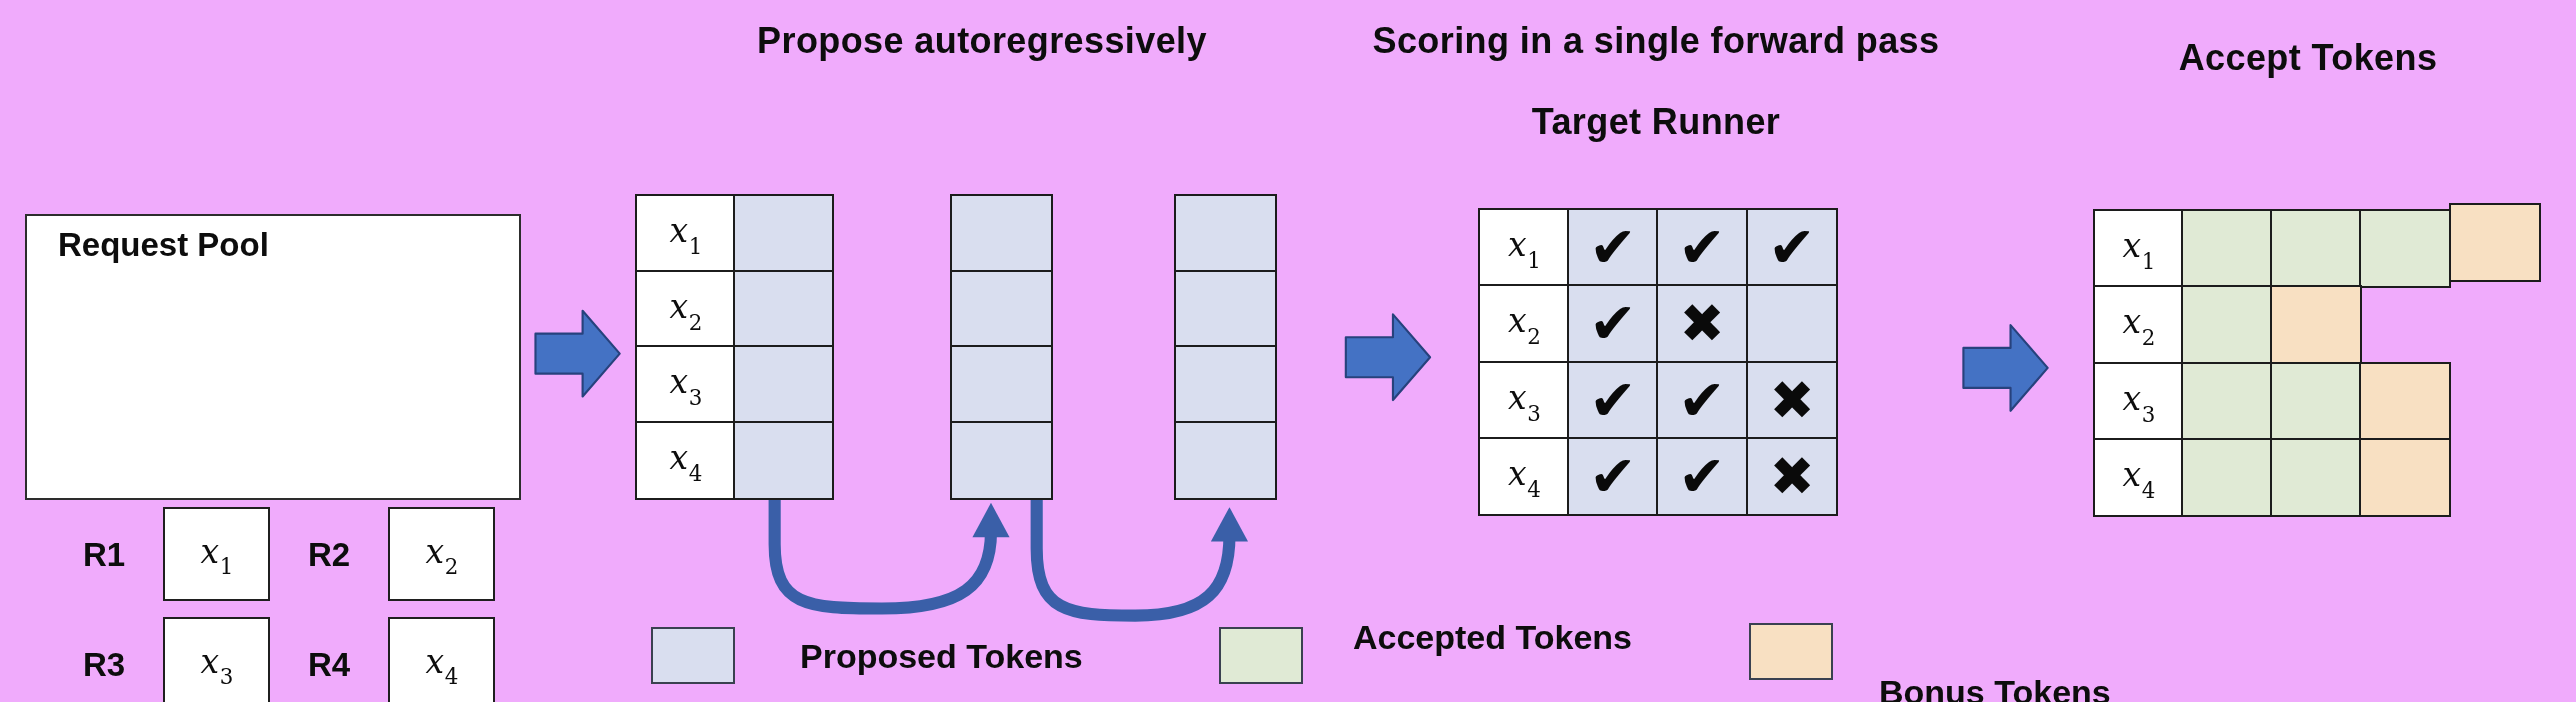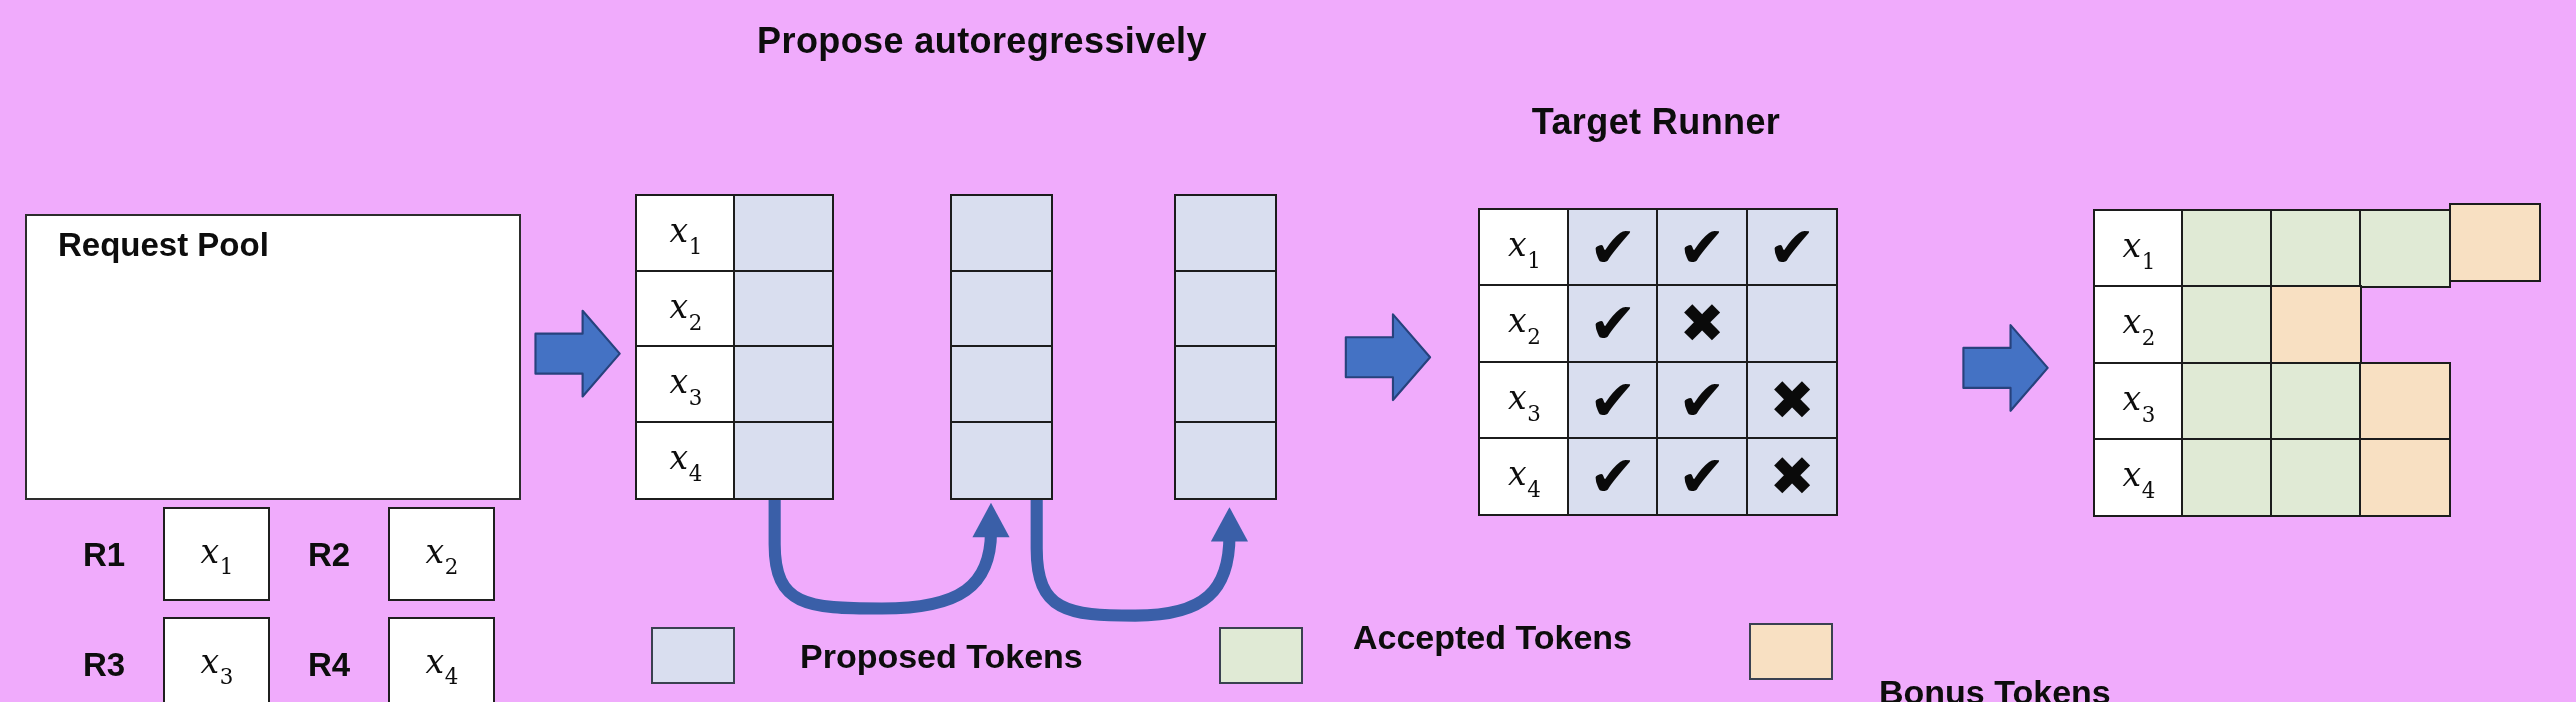--- a/index.html
+++ b/index.html
@@ -38,21 +38,23 @@
   .legend-label{position:absolute;font-size:34px;font-weight:600;white-space:nowrap;}
 
   svg.overlay{position:absolute;left:0;top:0;pointer-events:none;}
 </style>
 </head>
 <body>
 
 <div class="canvas">
 
   <div class="title" style="left:982px;top:20px">Propose autoregressively</div>
+  <div class="title" style="left:1656px;top:20px">Scoring in a single forward pass</div>
   <div class="title" style="left:1656px;top:101px">Target Runner</div>
+  <div class="title" style="left:2308px;top:37px">Accept Tokens</div>
 
   <div class="pool">
     <div class="pool-title">Request Pool</div>
     <div id="pool-items">
         <div class="req-id" style="left: 56px; top: 320px;">R1</div>
         <div class="req-box" style="left: 136px; top: 291px;">
           <span class="tok"><span>x</span><sub>1</sub></span>
         </div>
         <div class="req-id" style="left: 281px; top: 320px;">R2</div>
         <div class="req-box" style="left: 361px; top: 291px;">

